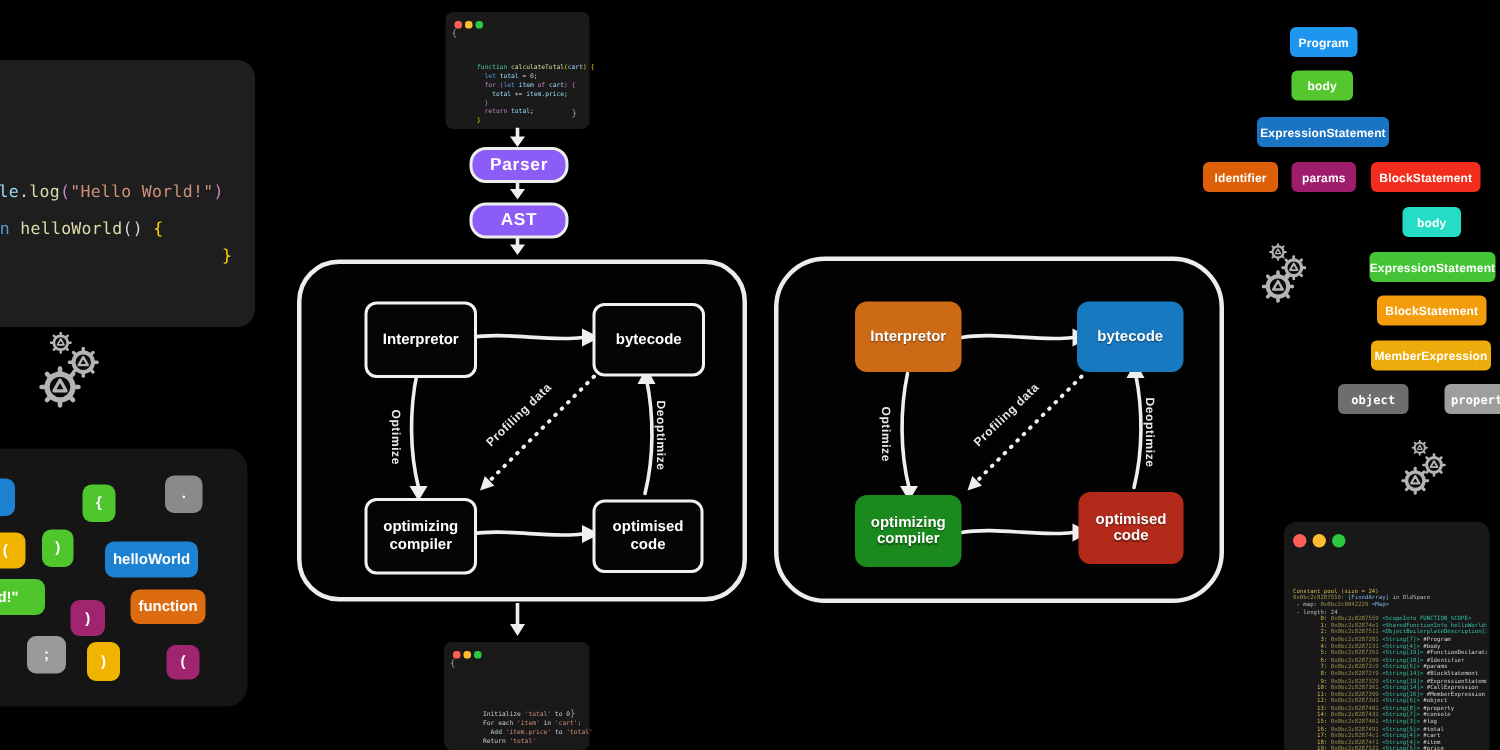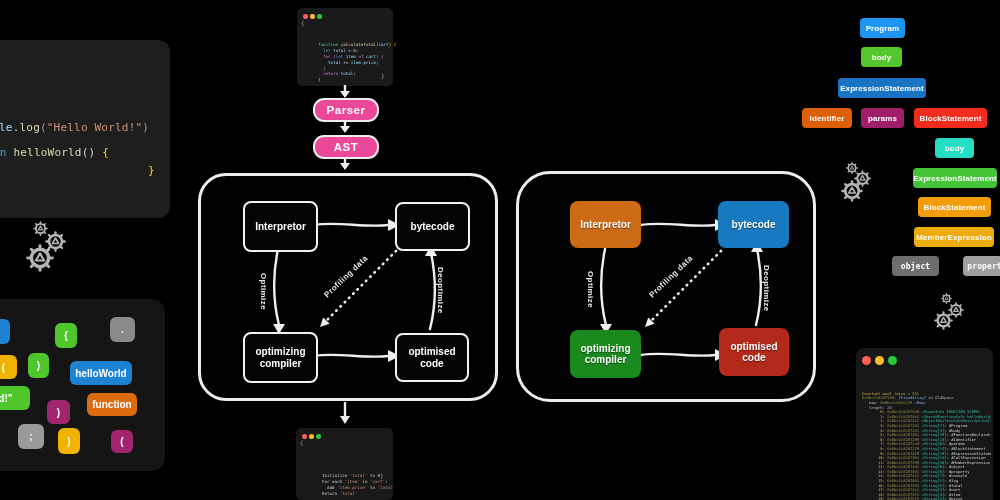--- a/index.html
+++ b/index.html
@@ -24,21 +24,21 @@
   .term .lights i{width:9px;height:9px;}
   .lr{background:#ff5f57;}.ly{background:#febc2e;}.lg{background:#2ac940;}
   .brace{position:absolute;color:#9a9a9a;font-size:6px;font-family:"DejaVu Sans Mono",monospace;}
   .code{position:absolute;left:21px;top:17px;font-family:"DejaVu Sans Mono",monospace;
         font-size:4.2px;line-height:5.8px;white-space:pre;}
   .pseudo .code{left:26px;top:26px;font-size:4.2px;line-height:6.2px;}
   .tout{position:absolute;left:6px;top:30px;font-family:"DejaVu Sans Mono",monospace;
         font-size:3.8px;line-height:4.6px;white-space:pre;width:129px;overflow:hidden;}
   
   .pill{position:absolute;width:62px;height:20px;border:2.5px solid #ededed;border-radius:11px;
-        background:#ec4899;color:#fff;font-weight:bold;font-size:11.5px;display:flex;
+        background:#8b5cf6;color:#fff;font-weight:bold;font-size:11.5px;display:flex;
         align-items:center;justify-content:center;letter-spacing:.5px;}
   .varrow{position:absolute;}
   
   .dbox{position:absolute;background:#020202;border:3px solid #ededed;border-radius:28px;}
   .dbox.left{left:198px;top:173px;width:294px;height:222px;}
   .dbox.jit{left:516px;top:171px;width:294px;height:225px;border-width:3.5px;border-radius:34px;}
   .wires{position:absolute;left:0;top:0;}
   .node{position:absolute;display:flex;align-items:center;justify-content:center;text-align:center;
         border:2.5px solid #f2f2f2;border-radius:8px;background:#050505;color:#fff;
         font-weight:bold;font-size:10px;line-height:1.15;white-space:pre-line;}

